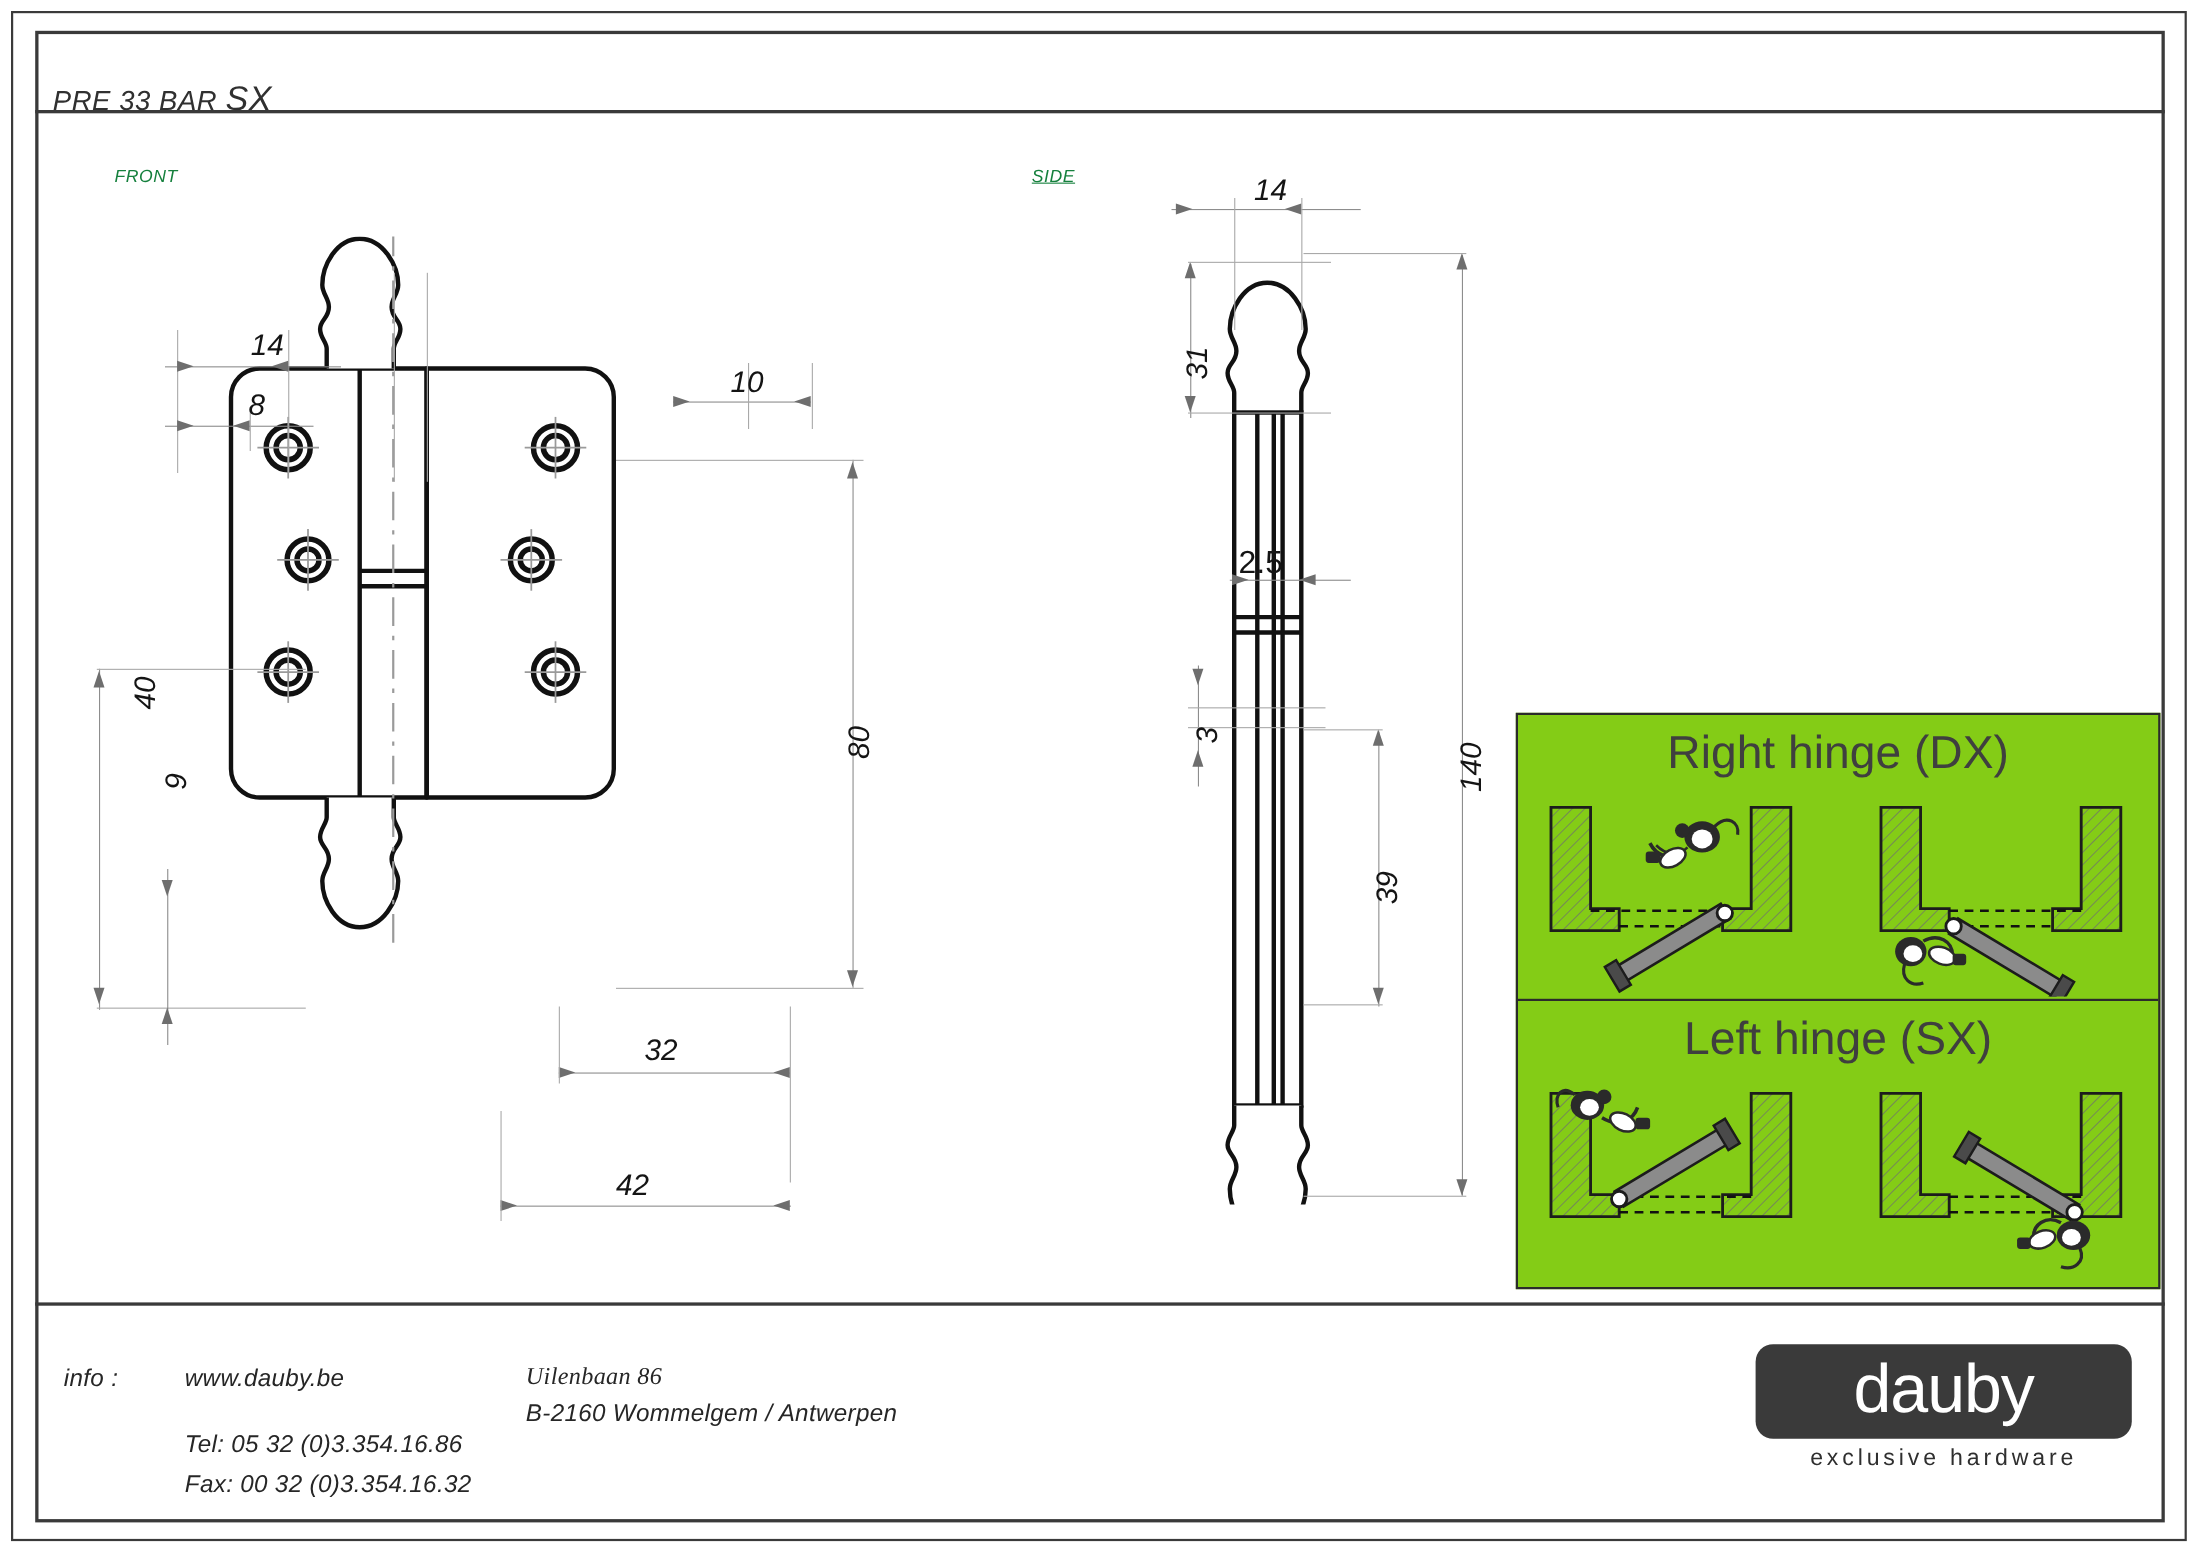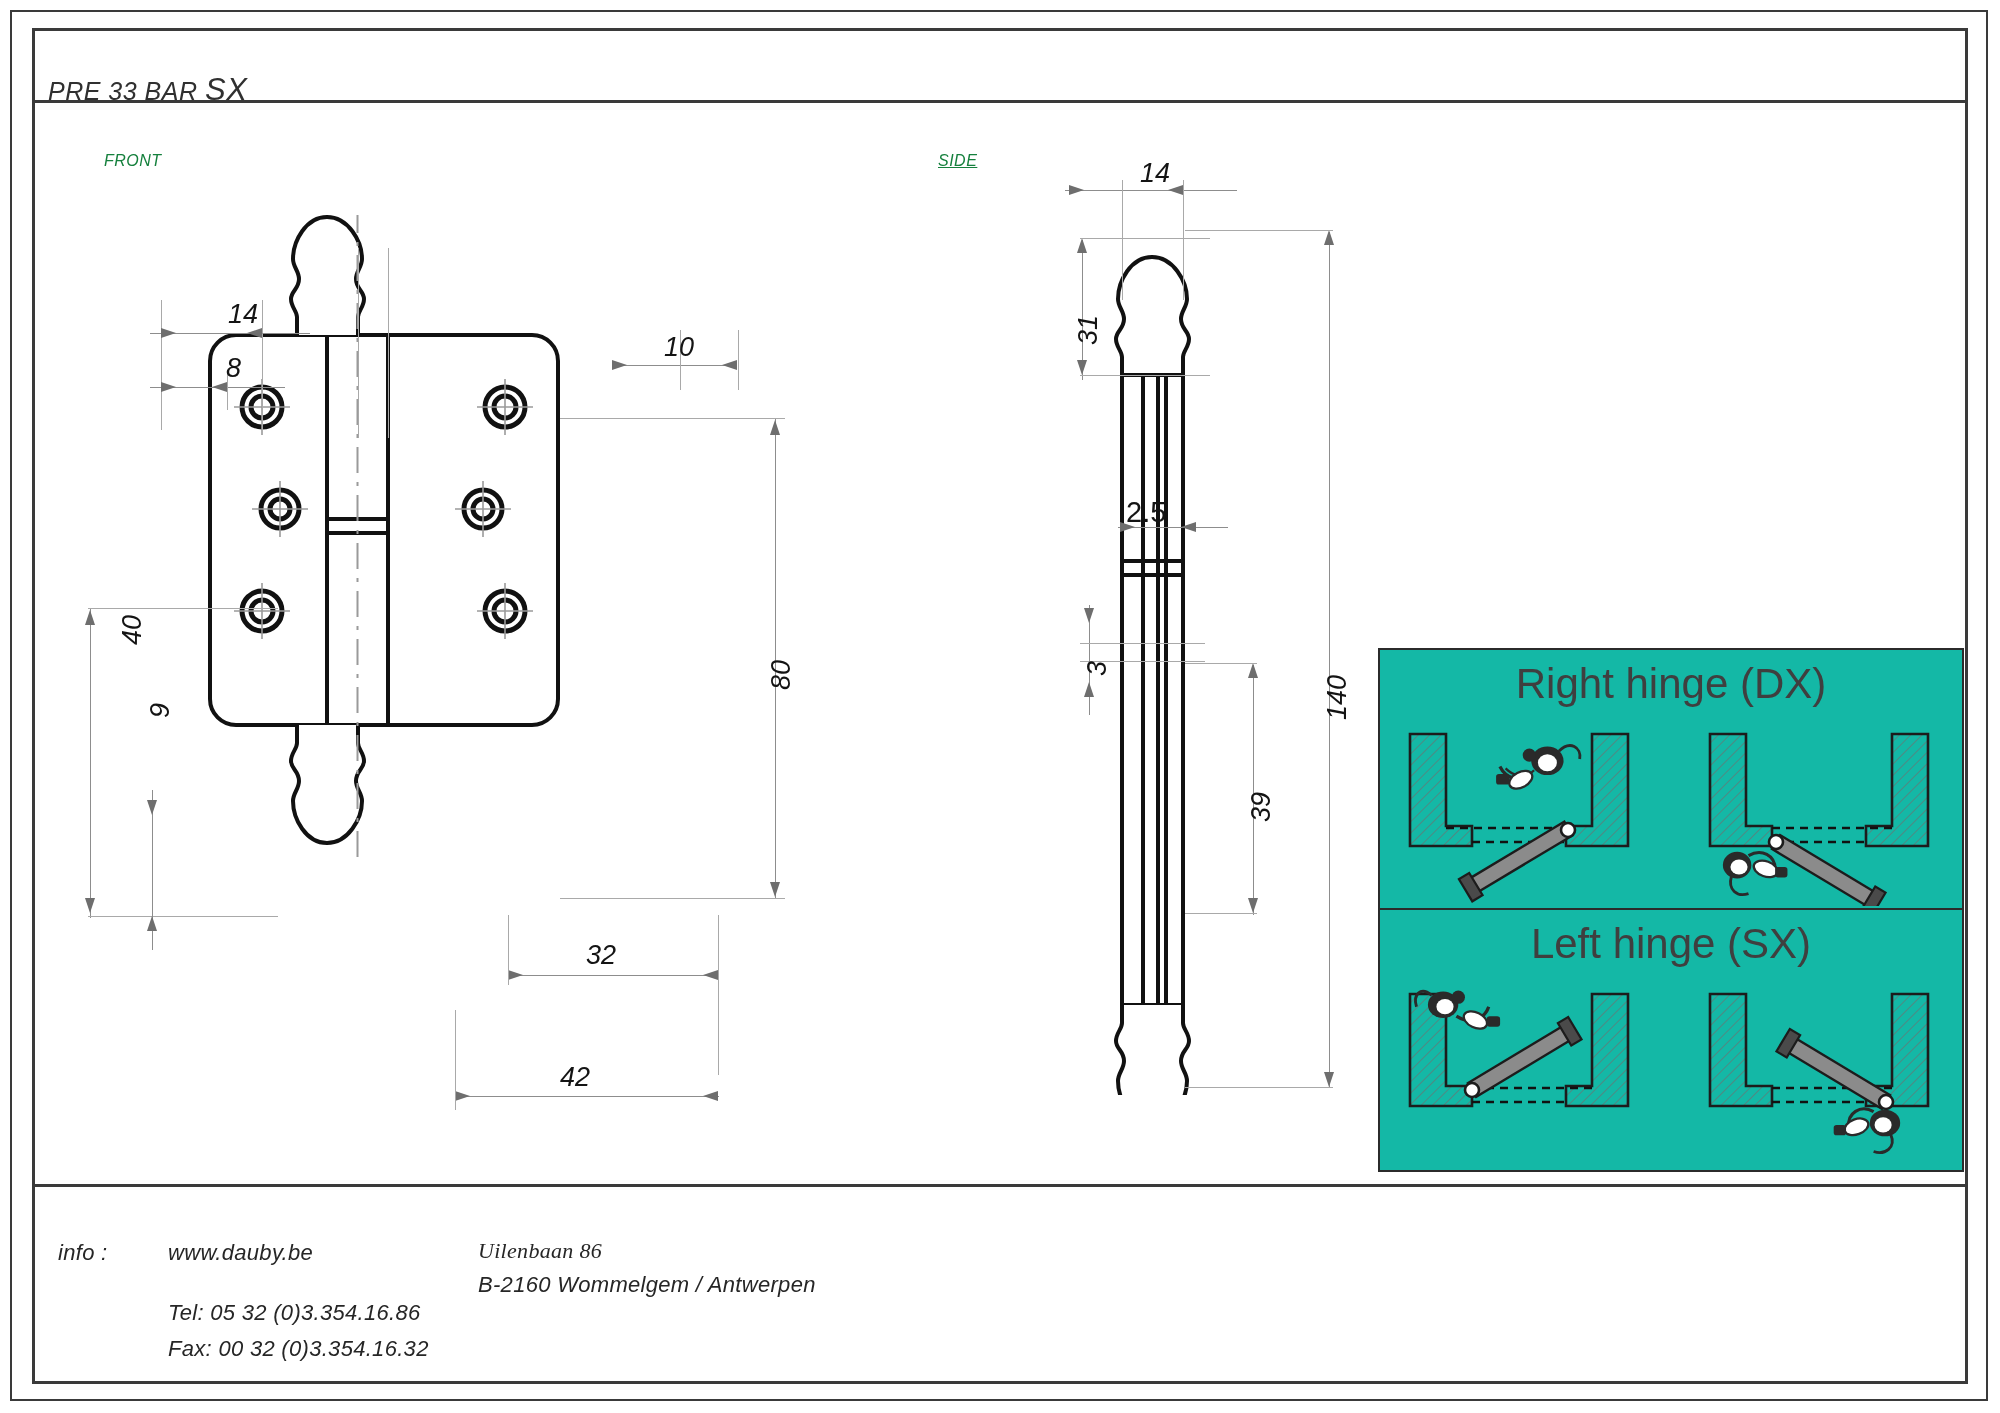--- a/index.html
+++ b/index.html
@@ -32,21 +32,21 @@
   .arw.u{border-left:5px solid transparent;border-right:5px solid transparent;border-bottom:15px solid #6e6e6e;}
   .arw.d{border-left:5px solid transparent;border-right:5px solid transparent;border-top:15px solid #6e6e6e;}
   .dimtxt{position:absolute;font-style:italic;font-size:27px;color:#141414;white-space:nowrap;}
   .dimtxt.rot{transform-origin:0 0;transform:rotate(-90deg);}
   .dimtxt.up{font-style:normal;font-size:29px;}
 
   
   .svgwrap{position:absolute;}
 
   
-  .optpanel{position:absolute;left:1378px;top:648px;width:586px;height:524px;border:2px solid #2b2b2b;background:#14b8a6;box-sizing:border-box;}
+  .optpanel{position:absolute;left:1378px;top:648px;width:586px;height:524px;border:2px solid #2b2b2b;background:#84cc16;box-sizing:border-box;}
   .optbox{position:absolute;left:0;width:582px;height:260px;box-sizing:border-box;}
   .optbox.top{top:0;border-bottom:2px solid #2b2b2b;}
   .optbox.bot{top:260px;}
   .opttitle{position:absolute;left:0;top:10px;width:582px;text-align:center;font-size:42px;color:#3f3f3f;font-family:"Liberation Sans",sans-serif;}
   .opttitle.l{text-align:center;}
 
   
   .ftxt{position:absolute;font-style:italic;font-size:22px;color:#262626;white-space:nowrap;letter-spacing:.3px;}
   .logo{position:absolute;left:1596px;top:1222px;width:342px;height:130px;}
   .logo-plate{position:absolute;left:0;top:0;width:342px;height:86px;background:#3a3a3a;border-radius:16px;}
@@ -385,14 +385,19 @@
 
   </div>
 
   <div class="ftxt" style="left:58px;top:1240px;">info :</div>
   <a class="ftxt" style="left:168px;top:1240px;color:#262626;text-decoration:none;" href="#">www.dauby.be</a>
   <div class="ftxt" style="left:168px;top:1300px;">Tel: 05 32 (0)3.354.16.86</div>
   <div class="ftxt" style="left:168px;top:1336px;">Fax: 00 32 (0)3.354.16.32</div>
   <div class="ftxt" style="left:478px;top:1238px;font-family:Liberation Serif, serif;">Uilenbaan 86</div>
   <div class="ftxt" style="left:478px;top:1272px;">B-2160 Wommelgem / Antwerpen</div>
 
+  <div class="logo">
+    <div class="logo-plate"></div>
+    <div class="logo-word">dauby</div>
+    <div class="logo-sub">exclusive hardware</div>
+  </div>
 
 </div>
 
 </body></html>

